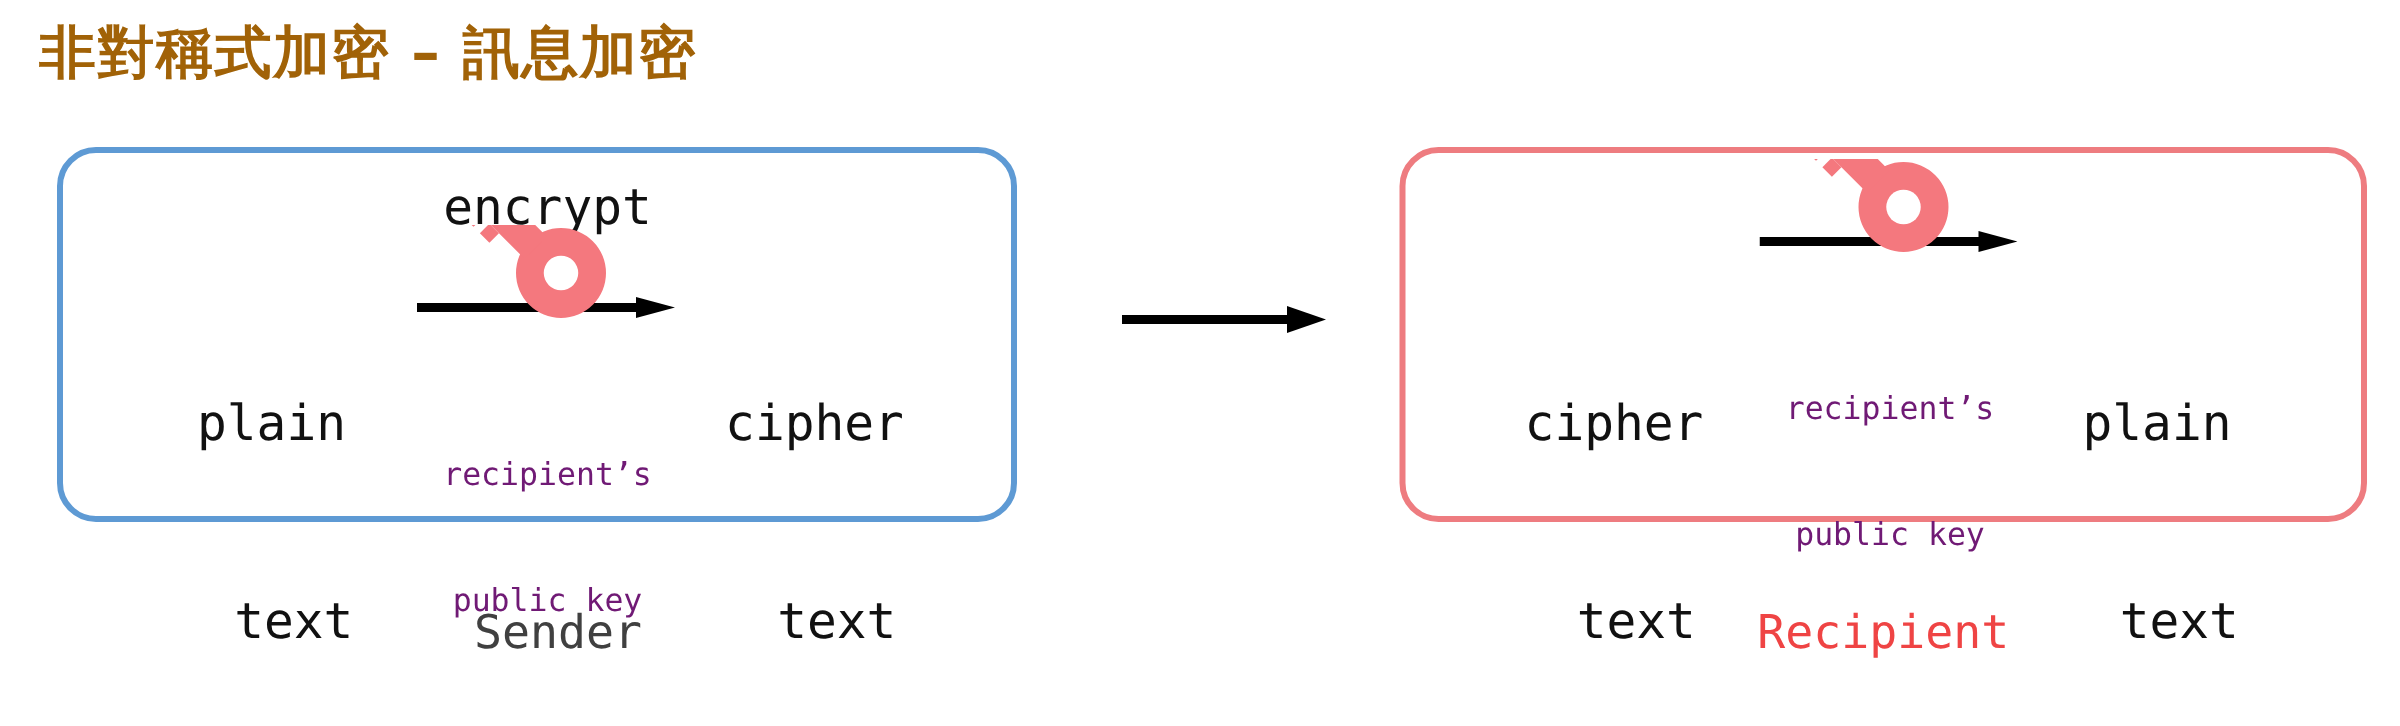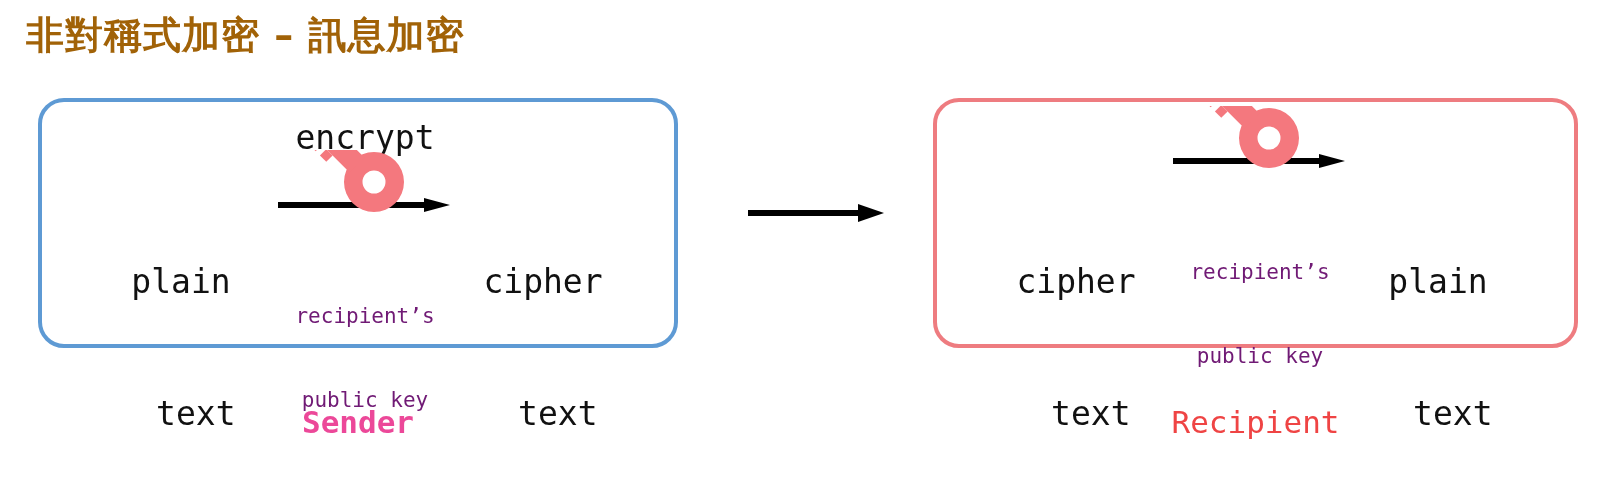--- a/index.html
+++ b/index.html
@@ -128,24 +128,23 @@
   
   .role {
     position: absolute;
     top: 404px;
     font-family: "DejaVu Sans Mono", "Liberation Mono", monospace;
     font-size: 31px;
     text-align: center;
     white-space: nowrap;
   }
   .role-sender {
-    left: 38px;
+    left: 52px;
     width: 640px;
-    color: #ec4899;
-    font-weight: bold;
+    color: #404040;
   }
   .role-recipient {
     left: 933px;
     width: 645px;
     color: #ef4444;
   }
 </style>
 </head>
 <body>
 

